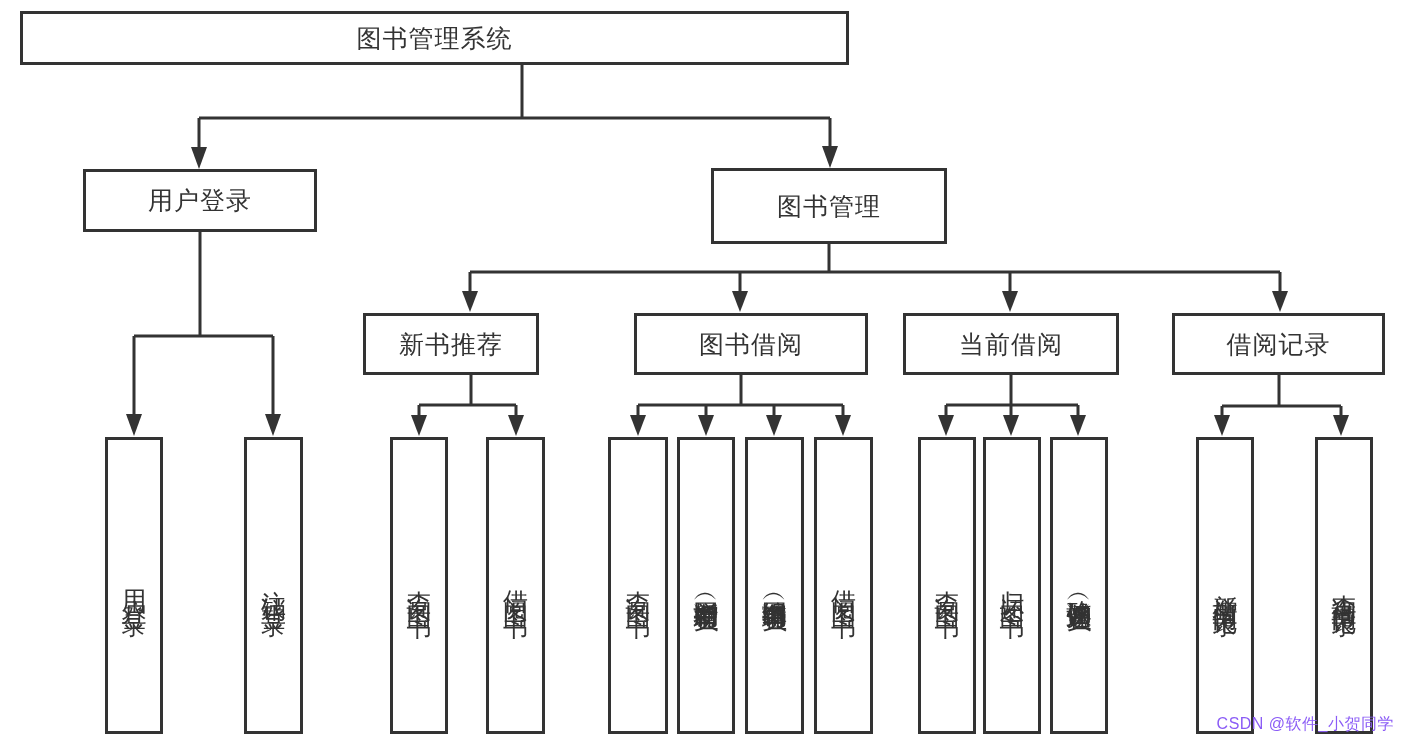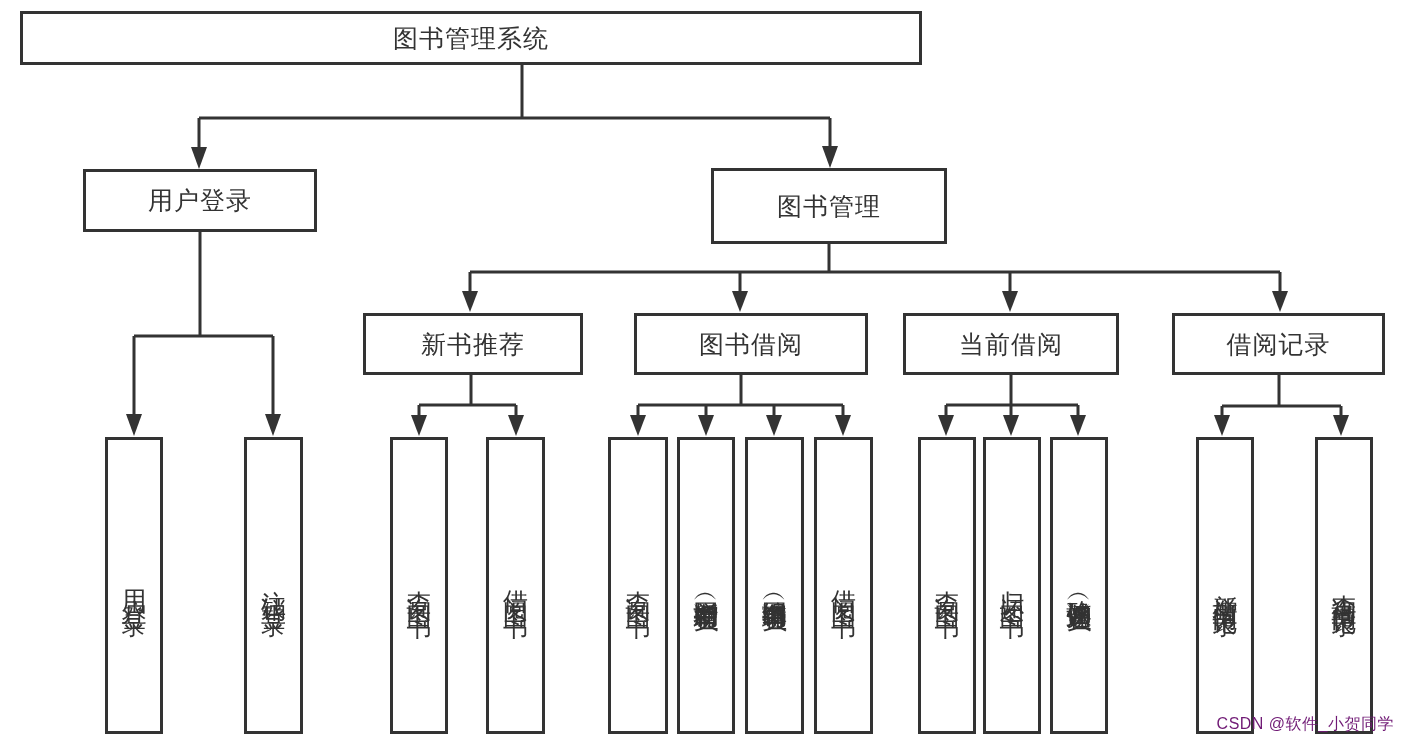--- a/index.html
+++ b/index.html
@@ -36,21 +36,21 @@
   .ls8 span{letter-spacing:8px;}
   .ls4 span{letter-spacing:4px;}
   .ls1 span{letter-spacing:1px;}
   .watermark{
     position:absolute;
     left:1188px;top:714px;
     width:206px;
     text-align:right;
     font-size:16px;
     letter-spacing:0.5px;
-    color:#701a75;
+    color:#8b5cf6;
     white-space:nowrap;
   }
 </style>
 </head>
 <body>
 
 <div class="stage">
 
   <svg class="wires" width="1405" height="747" viewBox="0 0 1405 747">
     <g stroke="#333333" stroke-width="3" fill="none">
@@ -85,32 +85,32 @@
       <polygon points="766,415 782,415 774,436"></polygon>
       <polygon points="835,415 851,415 843,436"></polygon>
       <polygon points="938,415 954,415 946,436"></polygon>
       <polygon points="1003,415 1019,415 1011,436"></polygon>
       <polygon points="1070,415 1086,415 1078,436"></polygon>
       <polygon points="1214,415 1230,415 1222,436"></polygon>
       <polygon points="1333,415 1349,415 1341,436"></polygon>
     </g>
   </svg>
 
-  <div class="node h" style="left:20px;top:11px;width:902px;height:54px">
+  <div class="node h" style="left:20px;top:11px;width:829px;height:54px">
     <span>图书管理系统</span>
   </div>
 
   <div class="node h" style="left:83px;top:169px;width:234px;height:63px">
     <span>用户登录</span>
   </div>
   <div class="node h" style="left:711px;top:168px;width:236px;height:76px">
     <span>图书管理</span>
   </div>
 
-  <div class="node h" style="left:363px;top:313px;width:220px;height:62px">
+  <div class="node h" style="left:363px;top:313px;width:176px;height:62px">
     <span>新书推荐</span>
   </div>
   <div class="node h" style="left:634px;top:313px;width:234px;height:62px">
     <span>图书借阅</span>
   </div>
   <div class="node h" style="left:1172px;top:313px;width:213px;height:62px">
     <span>借阅记录</span>
   </div>
   <div class="node h" style="left:903px;top:313px;width:216px;height:62px">
     <span>当前借阅</span>

